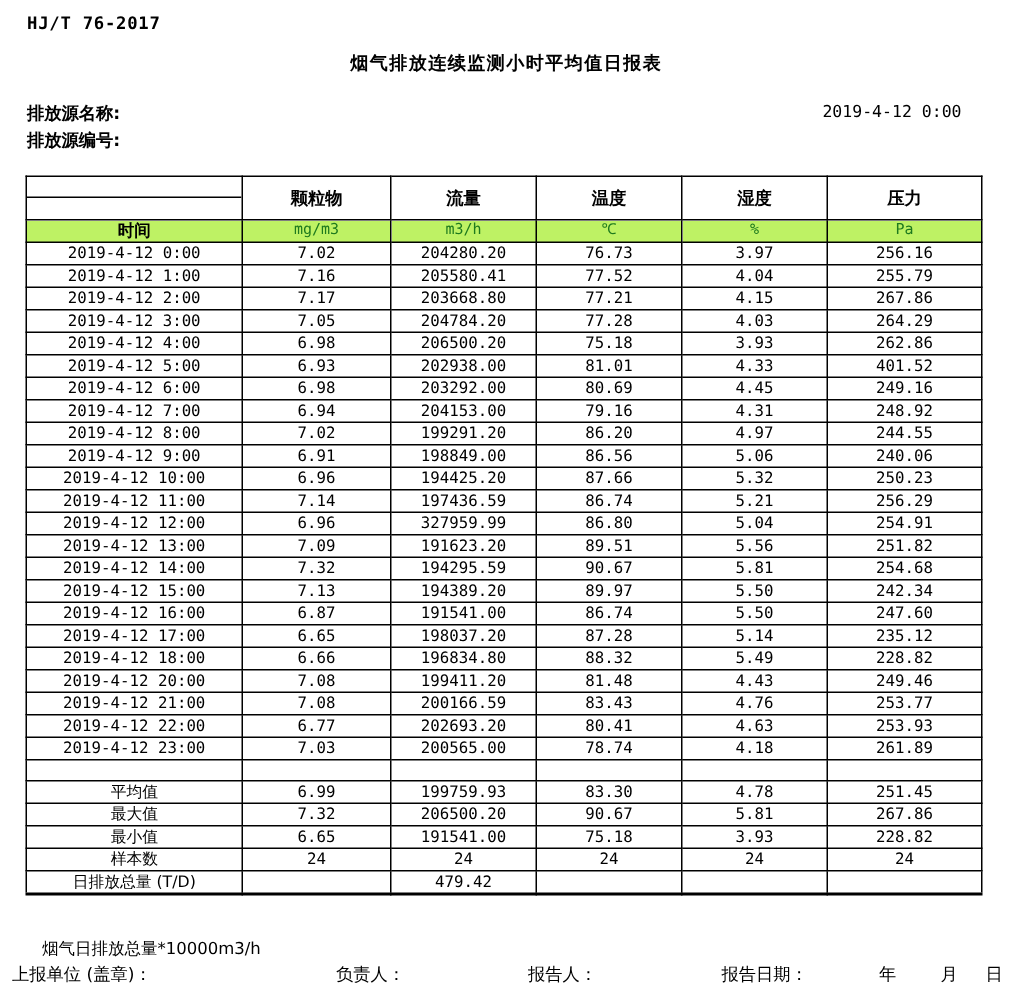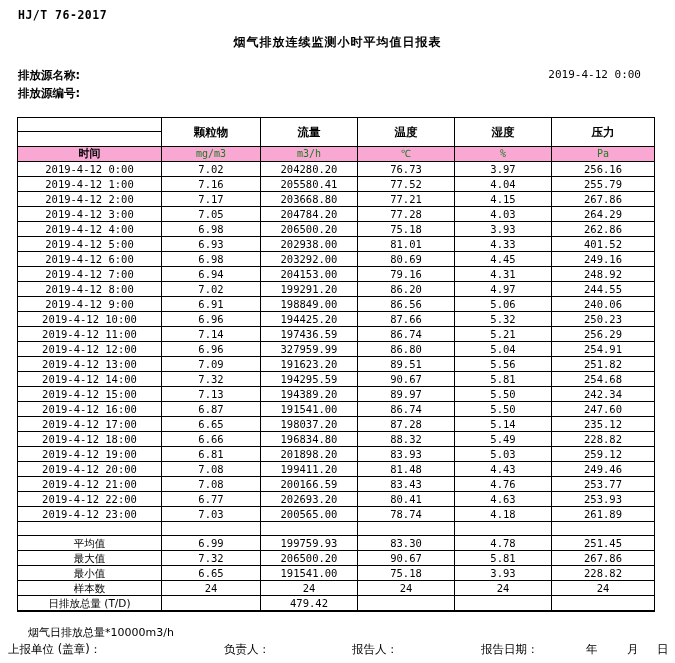--- a/index.html
+++ b/index.html
@@ -29,21 +29,21 @@
   col.c-flow { width:97px; }
   col.c-temp { width:97px; }
   col.c-hum  { width:97px; }
   col.c-pres { width:103px; }
 
   tr.head-row td { height:28px; line-height:28px; font-size:11.5px; font-weight:bold; }
   td.time-head { vertical-align:top; }
   td.time-head .half { height:14px; }
   td.time-head .half.top { border-bottom:1px solid #000; }
 
-  tr.unit-row td { background:#f9a8d4; }
+  tr.unit-row td { background:#bef264; }
   tr.unit-row td.unit { color:#1e7a1e; font-family:"DejaVu Sans Mono", monospace; font-size:10px; }
   tr.unit-row td.time-label { font-weight:bold; font-size:11px; color:#000; }
 
   td.t-cell { font-family:"DejaVu Sans Mono", monospace; font-size:10.5px; }
   td.n-cell { font-family:"DejaVu Sans Mono", monospace; font-size:10.5px; }
   td.s-label { font-size:11px; }
 
   .foot-note { position:absolute; left:8px; top:625px; font-size:11px;margin-left:20px; }
   .foot-line { position:absolute; left:0; top:642px; width:675px; height:16px; font-size:11.5px; }
   .foot-line span { position:absolute; top:0; }
@@ -243,28 +243,20 @@
         </tr>
         <tr>
           <td class="t-cell">2019-4-12 18:00</td>
           <td class="n-cell">6.66</td>
           <td class="n-cell">196834.80</td>
           <td class="n-cell">88.32</td>
           <td class="n-cell">5.49</td>
           <td class="n-cell">228.82</td>
         </tr>
         <tr>
-          <td class="t-cell">2019-4-12 19:00</td>
-          <td class="n-cell">6.81</td>
-          <td class="n-cell">201898.20</td>
-          <td class="n-cell">83.93</td>
-          <td class="n-cell">5.03</td>
-          <td class="n-cell">259.12</td>
-        </tr>
-        <tr>
           <td class="t-cell">2019-4-12 20:00</td>
           <td class="n-cell">7.08</td>
           <td class="n-cell">199411.20</td>
           <td class="n-cell">81.48</td>
           <td class="n-cell">4.43</td>
           <td class="n-cell">249.46</td>
         </tr>
         <tr>
           <td class="t-cell">2019-4-12 21:00</td>
           <td class="n-cell">7.08</td>

